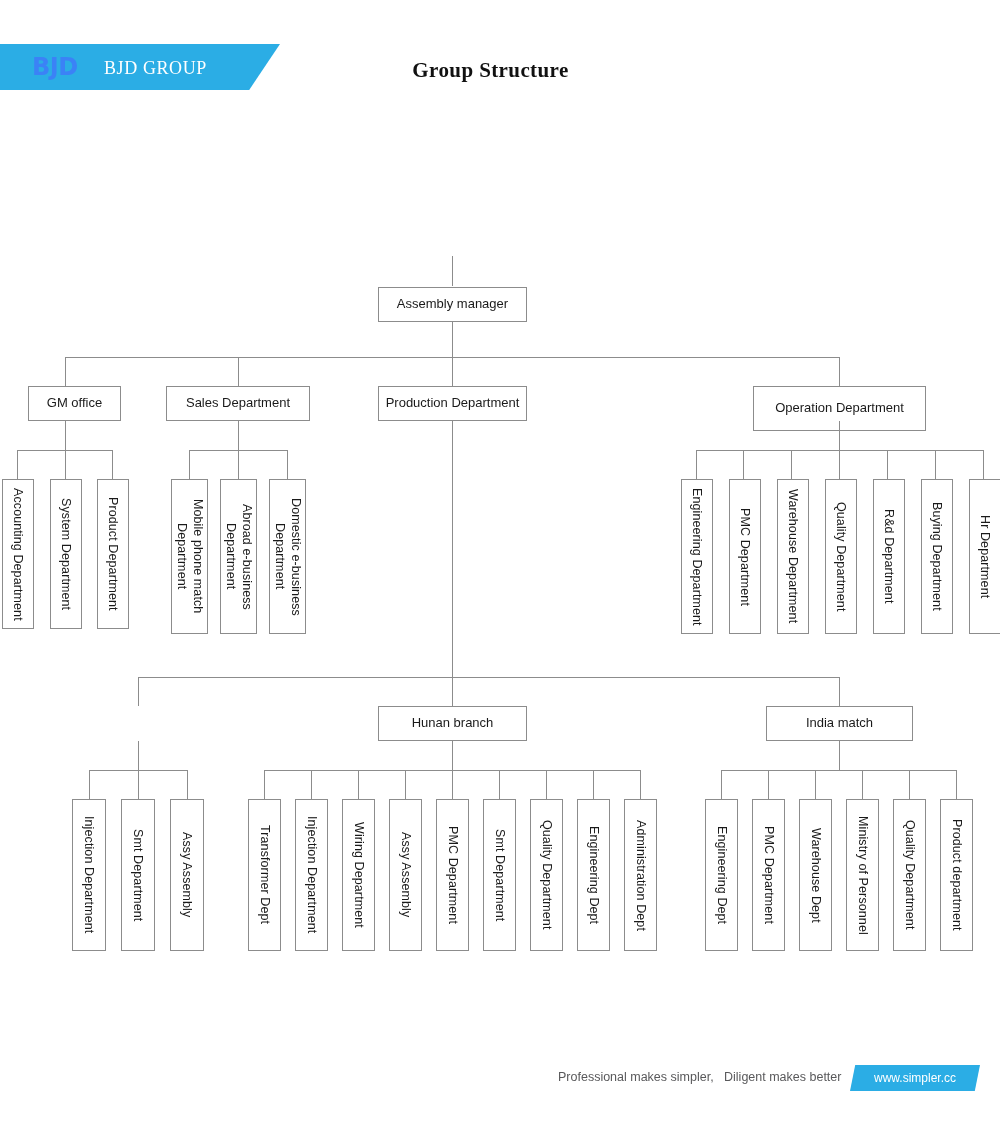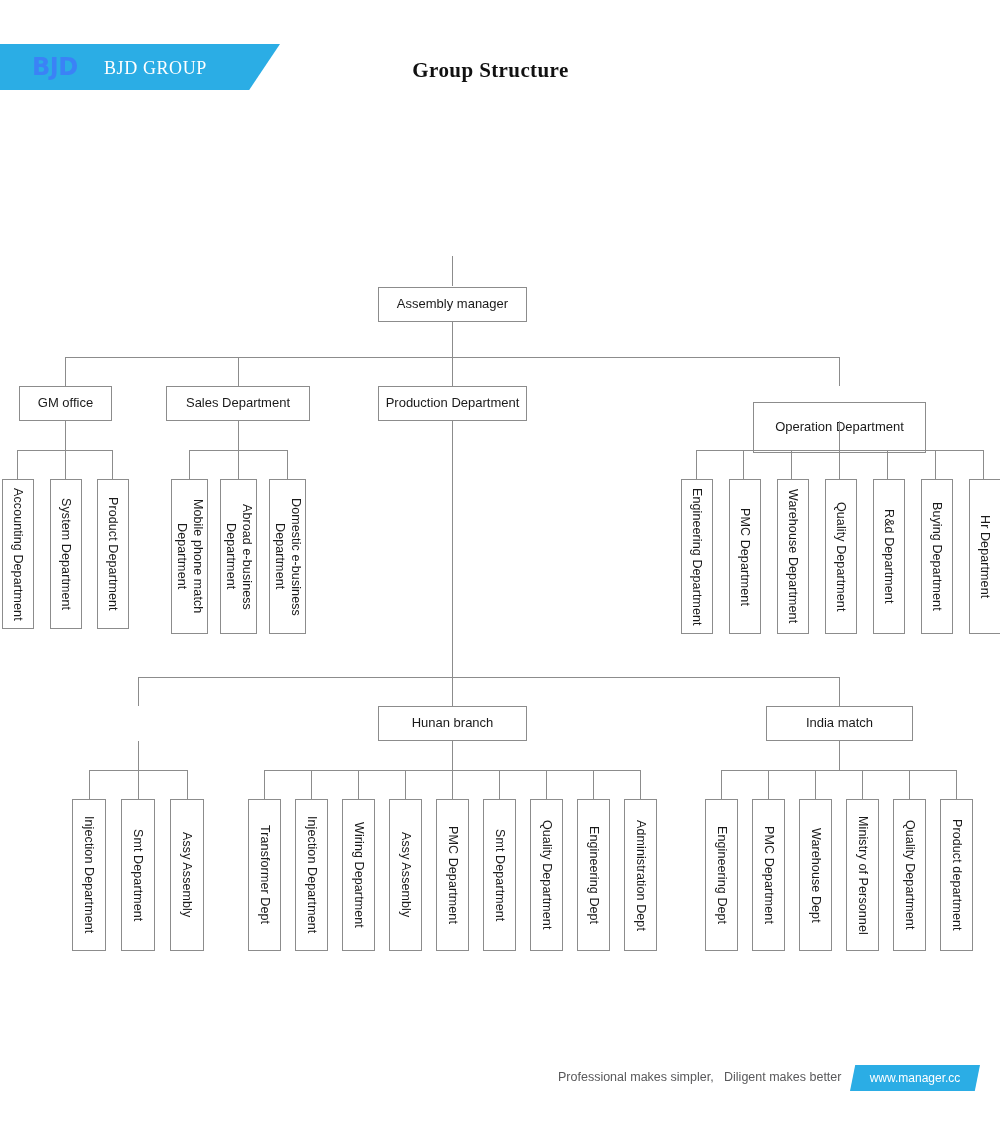--- a/index.html
+++ b/index.html
@@ -141,24 +141,24 @@
 
   <div class="line v" style="left:452px; top:322px; height:36px;"></div>
   <div class="line h" style="left:65px; top:357px; width:775px;"></div>
   <div class="line v" style="left:65px; top:357px; height:29px;"></div>
   <div class="line v" style="left:238px; top:357px; height:29px;"></div>
   <div class="line v" style="left:452px; top:357px; height:29px;"></div>
   <div class="line v" style="left:839px; top:357px; height:29px;"></div>
 
   <div class="node" style="left:378px; top:287px; width:149px; height:35px;">Assembly manager</div>
 
-  <div class="node" style="left:19px; top:386px; width:93px; height:35px;">GM office</div>
+  <div class="node" style="left:28px; top:386px; width:93px; height:35px;">GM office</div>
   <div class="node" style="left:166px; top:386px; width:144px; height:35px;">Sales Department</div>
   <div class="node" style="left:378px; top:386px; width:149px; height:35px;">Production Department</div>
-  <div class="node" style="left:753px; top:386px; width:173px; height:51px;margin-top:16px;">Operation Department</div>
+  <div class="node" style="left:753px; top:386px; width:173px; height:45px;">Operation Department</div>
 
   <div class="line v" style="left:65px; top:421px; height:29px;"></div>
   <div class="line h" style="left:17px; top:450px; width:95px;"></div>
   <div class="line v" style="left:17px; top:450px; height:29px;"></div>
   <div class="line v" style="left:65px; top:450px; height:29px;"></div>
   <div class="line v" style="left:112px; top:450px; height:29px;"></div>
 
   <div class="node vert" style="left:2px; top:479px; width:32px; height:150px;">
     <span class="vlabel">Accounting Department</span>
   </div>
@@ -307,15 +307,15 @@
   </div>
   <div class="node vert" style="left:893px; top:799px; width:33px; height:152px;">
     <span class="vlabel">Quality Department</span>
   </div>
   <div class="node vert" style="left:940px; top:799px; width:33px; height:152px;">
     <span class="vlabel">Product department</span>
   </div>
 
   <div class="footer-tag">Professional makes simpler,   Diligent makes better</div>
   <div class="footer-url-chip"></div>
-  <div class="footer-url-text">www.manager.cc</div>
+  <div class="footer-url-text">www.simpler.cc</div>
 
 </div>
 
 </body></html>

